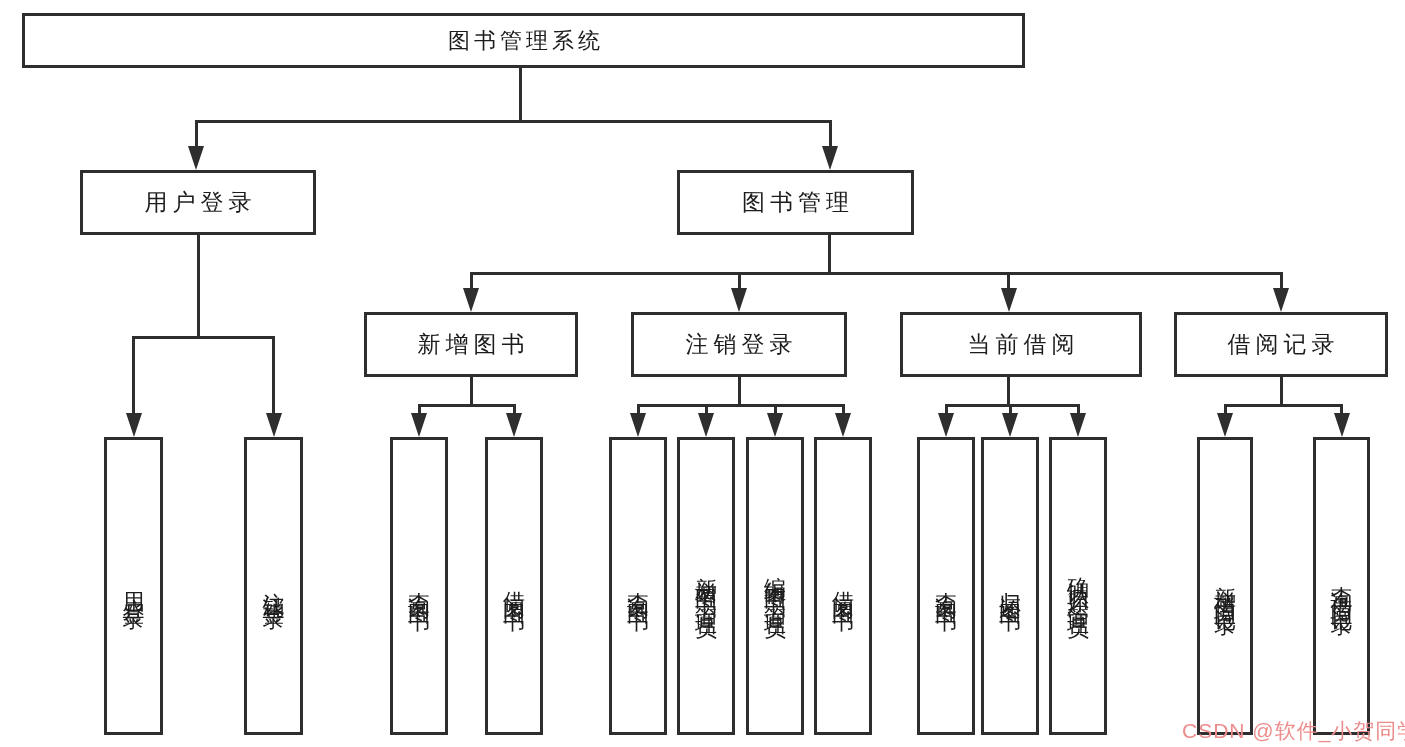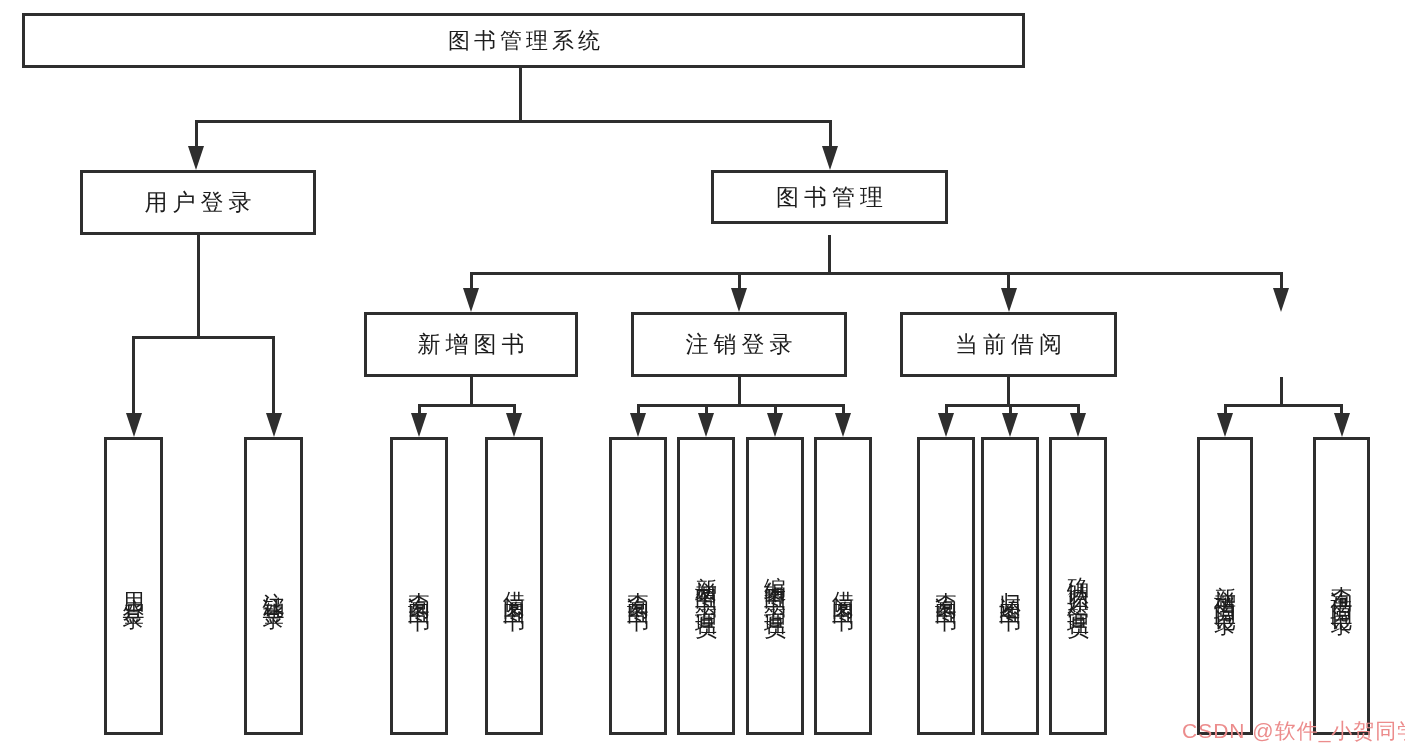--- a/index.html
+++ b/index.html
@@ -48,25 +48,26 @@
   }
 </style>
 </head>
 <body>
 
 <div id="canvas">
 
   <div class="box hbox root-box" style="left:22px;top:13px;width:1003px;height:55px">图书管理系统</div>
 
   <div class="box hbox" style="left:80px;top:170px;width:236px;height:65px">用户登录</div>
-  <div class="box hbox" style="left:711px;top:170px;width:237px;height:54px">图书管理</div>
+  <div class="box hbox" style="left:677px;top:170px;width:237px;height:65px">图书管理</div>
 
   <div class="box hbox" style="left:364px;top:312px;width:214px;height:65px">新增图书</div>
   <div class="box hbox" style="left:631px;top:312px;width:216px;height:65px">注销登录</div>
-  <div class="box hbox" style="left:900px;top:312px;width:217px;height:65px">当前借阅</div>
+  <div class="box hbox" style="left:900px;top:312px;width:242px;height:65px">当前借阅</div>
+  <div class="box hbox" style="left:1174px;top:312px;width:214px;height:65px">借阅记录</div>
 
   <div class="box vbox" style="left:104px;top:437px;width:59px;height:298px">用户登录</div>
   <div class="box vbox" style="left:244px;top:437px;width:59px;height:298px">注销登录</div>
 
   <div class="box vbox" style="left:390px;top:437px;width:58px;height:298px">查询图书</div>
   <div class="box vbox" style="left:485px;top:437px;width:58px;height:298px">借阅图书</div>
 
   <div class="box vbox" style="left:609px;top:437px;width:58px;height:298px">查询图书</div>
   <div class="box vbox" style="left:677px;top:437px;width:58px;height:298px">新增图书（管理员）</div>
   <div class="box vbox" style="left:746px;top:437px;width:58px;height:298px">编辑图书（管理员）</div>

